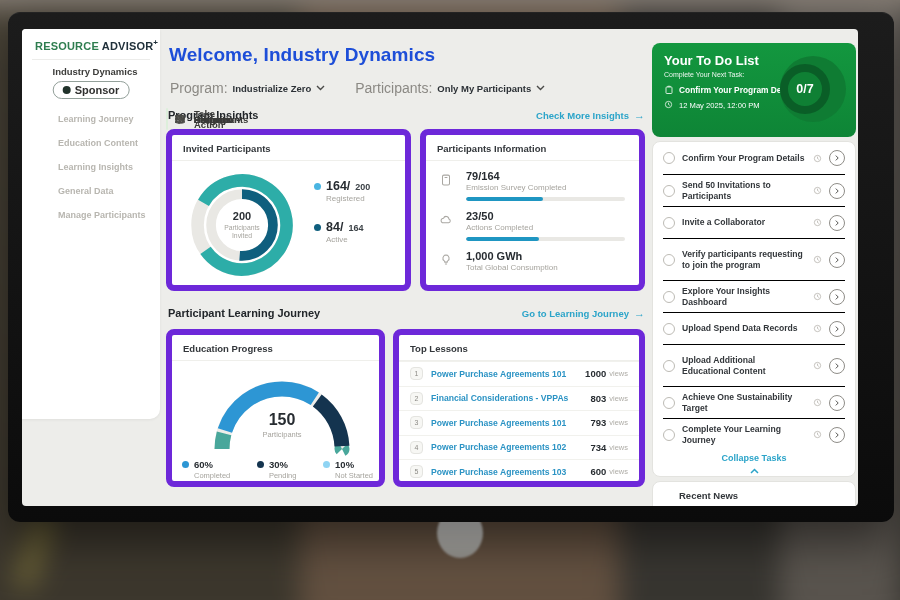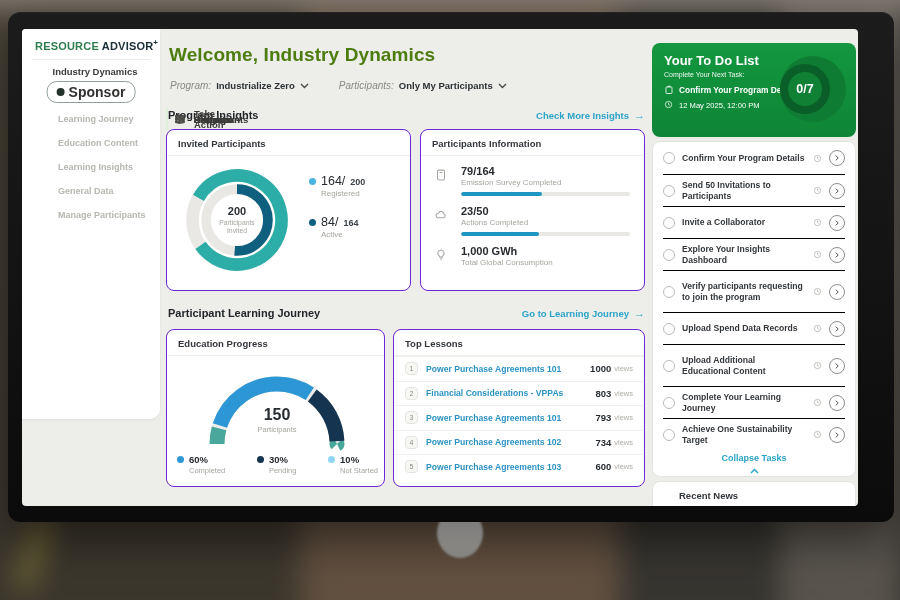--- a/index.html
+++ b/index.html
@@ -20,54 +20,54 @@
   .monitor{position:absolute;left:8px;top:12px;width:886px;height:510px;background:linear-gradient(#1c1c1c,#0b0b0b);border-radius:12px;box-shadow:0 20px 45px rgba(0,0,0,.5);border-top:1px solid rgba(255,255,255,.1);}
   .screen{position:absolute;left:14px;top:16px;width:836px;height:477px;background:#ededEA;border-radius:4px;overflow:hidden;}
   
   .sidebar{position:absolute;left:0;top:0;width:138px;height:390px;background:#fff;border-radius:0 0 10px 0;box-shadow:0 1px 3px rgba(0,0,0,.06);}
   .logo{position:absolute;left:13px;top:9px;font-size:11px;font-weight:800;letter-spacing:.2px;white-space:nowrap;}
   .logo .p1{color:#2e7d4f;} .logo .p2{color:#20303a;} .logo .plus{color:#20303a;font-size:8px;vertical-align:super;}
   .sdiv{position:absolute;left:10px;top:30px;width:118px;border-top:1px solid #ececea;}
   .org{position:absolute;left:0;top:37px;width:138px;text-align:center;font-size:9.5px;font-weight:700;color:#3c3c3a;padding-left:8px;}
   .badge{position:absolute;left:50%;transform:translateX(-50%);top:52px;display:inline-flex;align-items:center;gap:4px;border:1px solid #93a09a;border-radius:10px;padding:2px 9px;background:#fff;}
   .badge .dot{width:8px;height:8px;border-radius:50%;background:#22332b;}
-  .badge .blabel{font-size:14px;font-weight:700;color:#313130;}
+  .badge .blabel{font-size:11px;font-weight:700;color:#313130;}
   .menu{position:absolute;left:0;top:78px;width:138px;}
   .mi{display:flex;align-items:center;height:24px;padding-left:14px;gap:8px;font-size:9.5px;font-weight:700;color:#3a3a38;position:relative;}
   .mi .micon{display:flex;width:12px;height:12px;color:#4a4a46;}
   .mi.sub{padding-left:36px;font-size:9px;font-weight:600;color:#b8b6b0;}
   .mi.active{color:#23402d;}
   .mi.active::before{content:"";position:absolute;left:6px;right:6px;top:1px;bottom:1px;background:#ddefdb;border-radius:11px;z-index:0;}
   .mi>*{position:relative;z-index:1;}
   
   .main{position:absolute;left:138px;top:0;right:0;bottom:0;}
-  .welcome{position:absolute;left:9px;top:15px;font-size:19px;font-weight:800;color:#4d7c0f;letter-spacing:.1px;}
+  .welcome{position:absolute;left:9px;top:15px;font-size:19px;font-weight:800;color:#1d4ed8;letter-spacing:.1px;}
   .filters{position:absolute;left:10px;top:51px;display:flex;gap:30px;align-items:center;}
   .filter{display:flex;align-items:center;gap:5px;}
-  .flabel{font-size:10px;color:#8b8984;font-style:italic;}
+  .flabel{font-size:14px;color:#8b8984;}
   .fvalue{font-size:9.5px;font-weight:700;color:#2c3136;}
   .chev{display:flex;color:#4a4a48;}
   .sechead{position:absolute;display:flex;align-items:center;justify-content:space-between;}
   .sechead.h1{left:8px;top:80px;width:477px;}
   .sechead.h2{left:8px;top:278px;width:477px;}
   .sectitle{font-size:11px;font-weight:800;color:#22262a;}
   .seclink{display:flex;align-items:center;gap:5px;font-size:9.5px;font-weight:700;color:#2ba4c9;cursor:pointer;}
   .arrow{font-size:11px;font-weight:700;}
-  .card{position:absolute;background:#fff;border:1px solid #6d28d9;border-radius:8px;}
+  .card{position:absolute;background:#fff;border:6px solid #6d28d9;border-radius:8px;}
   .chead{padding:8px 11px 6px;border-bottom:1px solid #efefeb;font-size:9.5px;font-weight:800;color:#33373b;}
   
   .card-invited{left:6px;top:100px;width:245px;height:162px;}
   .donutwrap{position:absolute;left:12px;top:32px;width:116px;height:116px;}
   .dcenter{position:absolute;inset:0;display:flex;flex-direction:column;align-items:center;justify-content:center;text-align:center;}
   .dcv{font-size:11px;font-weight:800;color:#2b3035;}
   .dcl{font-size:6.8px;color:#a6a49e;width:56px;line-height:1.25;margin-top:2px;}
   .dlegend{position:absolute;left:142px;top:44px;display:flex;flex-direction:column;gap:17px;}
   .dli .row{display:flex;align-items:baseline;gap:5px;}
   .dli .ldot{width:7px;height:7px;border-radius:50%;align-self:center;}
-  .dli .big{font-size:12.5px;font-weight:400;color:#272c31;}
+  .dli .big{font-size:12.5px;font-weight:700;color:#272c31;}
   .dli .small{font-size:9px;font-weight:800;color:#3c4247;}
   .dli .lab{font-size:8px;color:#a6a49e;margin:1px 0 0 12px;}
   
   .card-info{left:260px;top:100px;width:225px;height:162px;}
   .inforow{position:relative;padding:9px 14px 0 40px;}
   .iicon{position:absolute;left:13px;top:12px;width:14px;height:14px;color:#a9a7a2;}
   .ival{font-size:11px;font-weight:800;color:#272c31;}
   .ilab{font-size:8px;color:#a6a49e;margin-top:1px;}
   .pbar{margin-top:5px;height:4px;border-radius:2px;background:#e9e8e4;overflow:hidden;}
   .pfill{height:100%;border-radius:2px;}
@@ -472,98 +472,98 @@
                   <circle cx="10" cy="10" r="7"></circle>
                   <path d="M10 6 V10 L13 12"></path>
                 </svg>
               </span>
             <span class="gobtn">
                 <svg viewBox="0 0 20 20" width="8" height="8" fill="none" stroke="currentColor" stroke-width="2.2">
                   <path d="M7 4 L13 10 L7 16"></path>
                 </svg>
               </span>
           </div>
+          <div class="task tall">
+            <span class="cbox"></span>
+            <span class="tlabel">Verify participants requesting to join the program</span>
+            <span class="ticon">
+                <svg viewBox="0 0 20 20" width="9" height="9" fill="none" stroke="currentColor" stroke-width="1.8">
+                  <circle cx="10" cy="10" r="7"></circle>
+                  <path d="M10 6 V10 L13 12"></path>
+                </svg>
+              </span>
+            <span class="gobtn">
+                <svg viewBox="0 0 20 20" width="8" height="8" fill="none" stroke="currentColor" stroke-width="2.2">
+                  <path d="M7 4 L13 10 L7 16"></path>
+                </svg>
+              </span>
+          </div>
           <div class="task">
             <span class="cbox"></span>
             <span class="tlabel">Explore Your Insights Dashboard</span>
             <span class="ticon">
                 <svg viewBox="0 0 20 20" width="9" height="9" fill="none" stroke="currentColor" stroke-width="1.8">
                   <circle cx="10" cy="10" r="7"></circle>
                   <path d="M10 6 V10 L13 12"></path>
                 </svg>
               </span>
             <span class="gobtn">
                 <svg viewBox="0 0 20 20" width="8" height="8" fill="none" stroke="currentColor" stroke-width="2.2">
                   <path d="M7 4 L13 10 L7 16"></path>
                 </svg>
               </span>
           </div>
+          <div class="task">
+            <span class="cbox"></span>
+            <span class="tlabel">Upload Spend Data Records</span>
+            <span class="ticon">
+                <svg viewBox="0 0 20 20" width="9" height="9" fill="none" stroke="currentColor" stroke-width="1.8">
+                  <circle cx="10" cy="10" r="7"></circle>
+                  <path d="M10 6 V10 L13 12"></path>
+                </svg>
+              </span>
+            <span class="gobtn">
+                <svg viewBox="0 0 20 20" width="8" height="8" fill="none" stroke="currentColor" stroke-width="2.2">
+                  <path d="M7 4 L13 10 L7 16"></path>
+                </svg>
+              </span>
+          </div>
           <div class="task tall">
             <span class="cbox"></span>
-            <span class="tlabel">Verify participants requesting to join the program</span>
-            <span class="ticon">
-                <svg viewBox="0 0 20 20" width="9" height="9" fill="none" stroke="currentColor" stroke-width="1.8">
-                  <circle cx="10" cy="10" r="7"></circle>
-                  <path d="M10 6 V10 L13 12"></path>
-                </svg>
-              </span>
-            <span class="gobtn">
-                <svg viewBox="0 0 20 20" width="8" height="8" fill="none" stroke="currentColor" stroke-width="2.2">
-                  <path d="M7 4 L13 10 L7 16"></path>
-                </svg>
-              </span>
-          </div>
-          <div class="task">
-            <span class="cbox"></span>
-            <span class="tlabel">Upload Spend Data Records</span>
-            <span class="ticon">
-                <svg viewBox="0 0 20 20" width="9" height="9" fill="none" stroke="currentColor" stroke-width="1.8">
-                  <circle cx="10" cy="10" r="7"></circle>
-                  <path d="M10 6 V10 L13 12"></path>
-                </svg>
-              </span>
-            <span class="gobtn">
-                <svg viewBox="0 0 20 20" width="8" height="8" fill="none" stroke="currentColor" stroke-width="2.2">
-                  <path d="M7 4 L13 10 L7 16"></path>
-                </svg>
-              </span>
-          </div>
-          <div class="task tall">
-            <span class="cbox"></span>
             <span class="tlabel">Upload Additional Educational Content</span>
             <span class="ticon">
                 <svg viewBox="0 0 20 20" width="9" height="9" fill="none" stroke="currentColor" stroke-width="1.8">
                   <circle cx="10" cy="10" r="7"></circle>
                   <path d="M10 6 V10 L13 12"></path>
                 </svg>
               </span>
             <span class="gobtn">
                 <svg viewBox="0 0 20 20" width="8" height="8" fill="none" stroke="currentColor" stroke-width="2.2">
                   <path d="M7 4 L13 10 L7 16"></path>
                 </svg>
               </span>
           </div>
           <div class="task">
             <span class="cbox"></span>
+            <span class="tlabel">Achieve One Sustainability Target</span>
+            <span class="ticon">
+                <svg viewBox="0 0 20 20" width="9" height="9" fill="none" stroke="currentColor" stroke-width="1.8">
+                  <circle cx="10" cy="10" r="7"></circle>
+                  <path d="M10 6 V10 L13 12"></path>
+                </svg>
+              </span>
+            <span class="gobtn">
+                <svg viewBox="0 0 20 20" width="8" height="8" fill="none" stroke="currentColor" stroke-width="2.2">
+                  <path d="M7 4 L13 10 L7 16"></path>
+                </svg>
+              </span>
+          </div>
+          <div class="task">
+            <span class="cbox"></span>
             <span class="tlabel">Complete Your Learning Journey</span>
-            <span class="ticon">
-                <svg viewBox="0 0 20 20" width="9" height="9" fill="none" stroke="currentColor" stroke-width="1.8">
-                  <circle cx="10" cy="10" r="7"></circle>
-                  <path d="M10 6 V10 L13 12"></path>
-                </svg>
-              </span>
-            <span class="gobtn">
-                <svg viewBox="0 0 20 20" width="8" height="8" fill="none" stroke="currentColor" stroke-width="2.2">
-                  <path d="M7 4 L13 10 L7 16"></path>
-                </svg>
-              </span>
-          </div>
-          <div class="task">
-            <span class="cbox"></span>
-            <span class="tlabel">Achieve One Sustainability Target</span>
             <span class="ticon">
                 <svg viewBox="0 0 20 20" width="9" height="9" fill="none" stroke="currentColor" stroke-width="1.8">
                   <circle cx="10" cy="10" r="7"></circle>
                   <path d="M10 6 V10 L13 12"></path>
                 </svg>
               </span>
             <span class="gobtn">
                 <svg viewBox="0 0 20 20" width="8" height="8" fill="none" stroke="currentColor" stroke-width="2.2">
                   <path d="M7 4 L13 10 L7 16"></path>
                 </svg>

